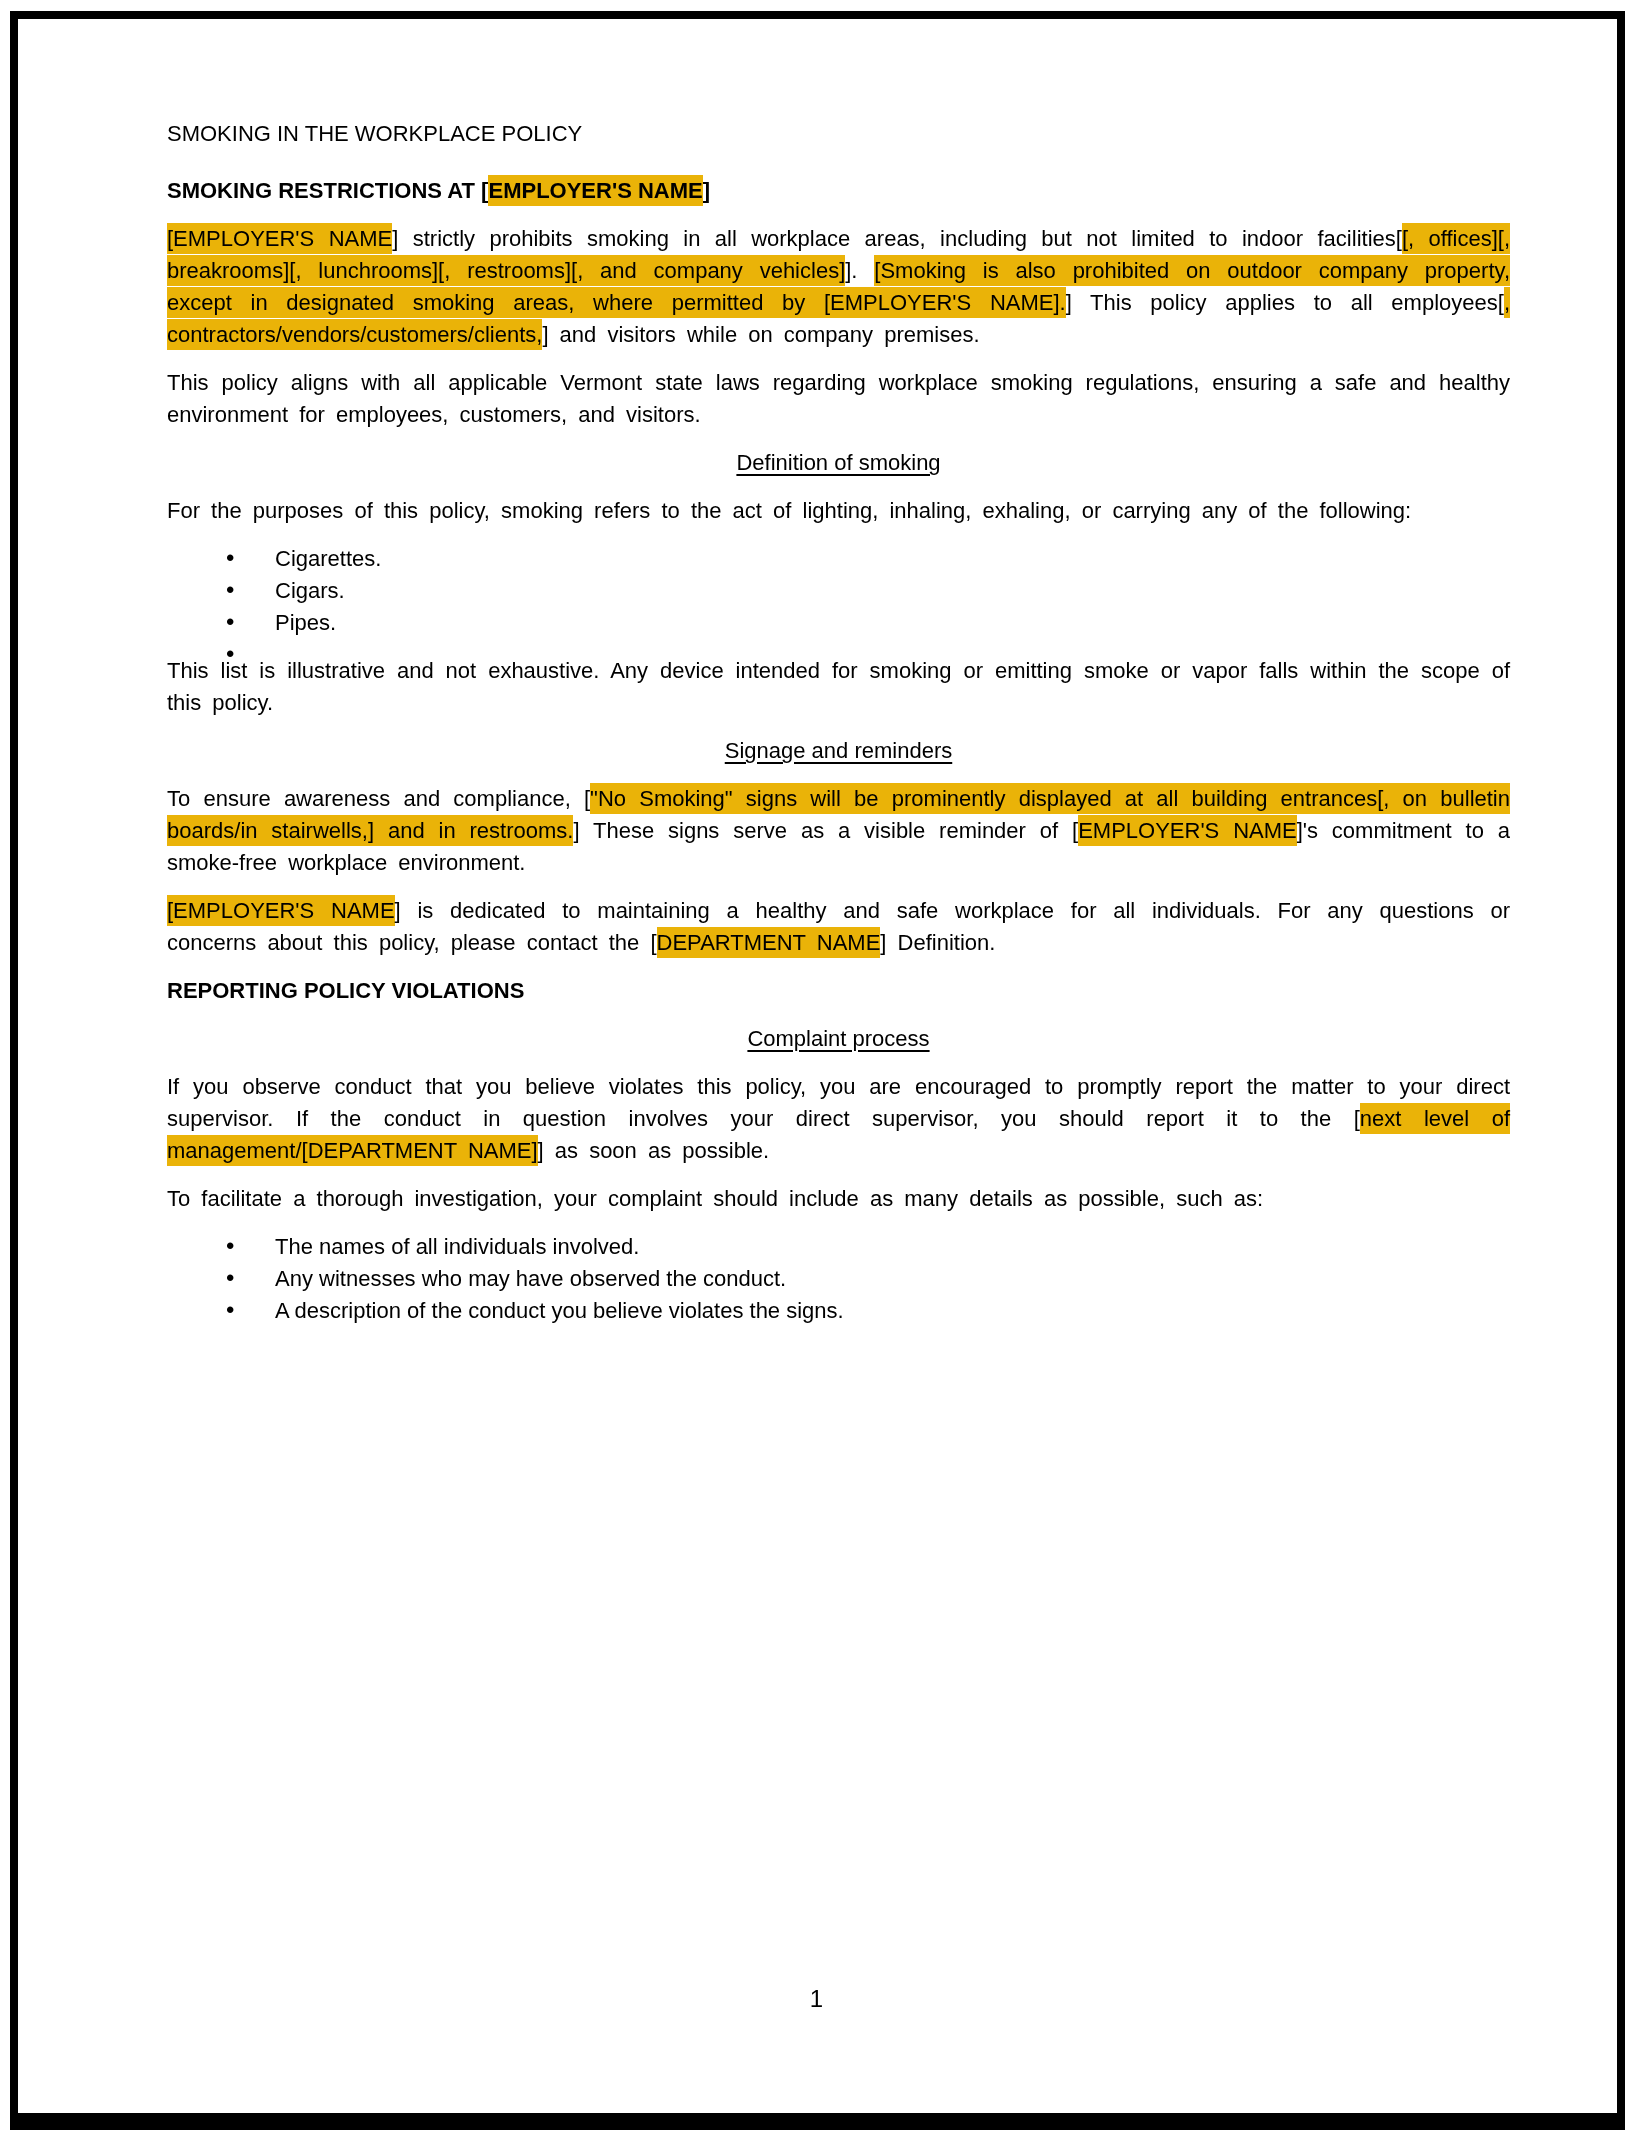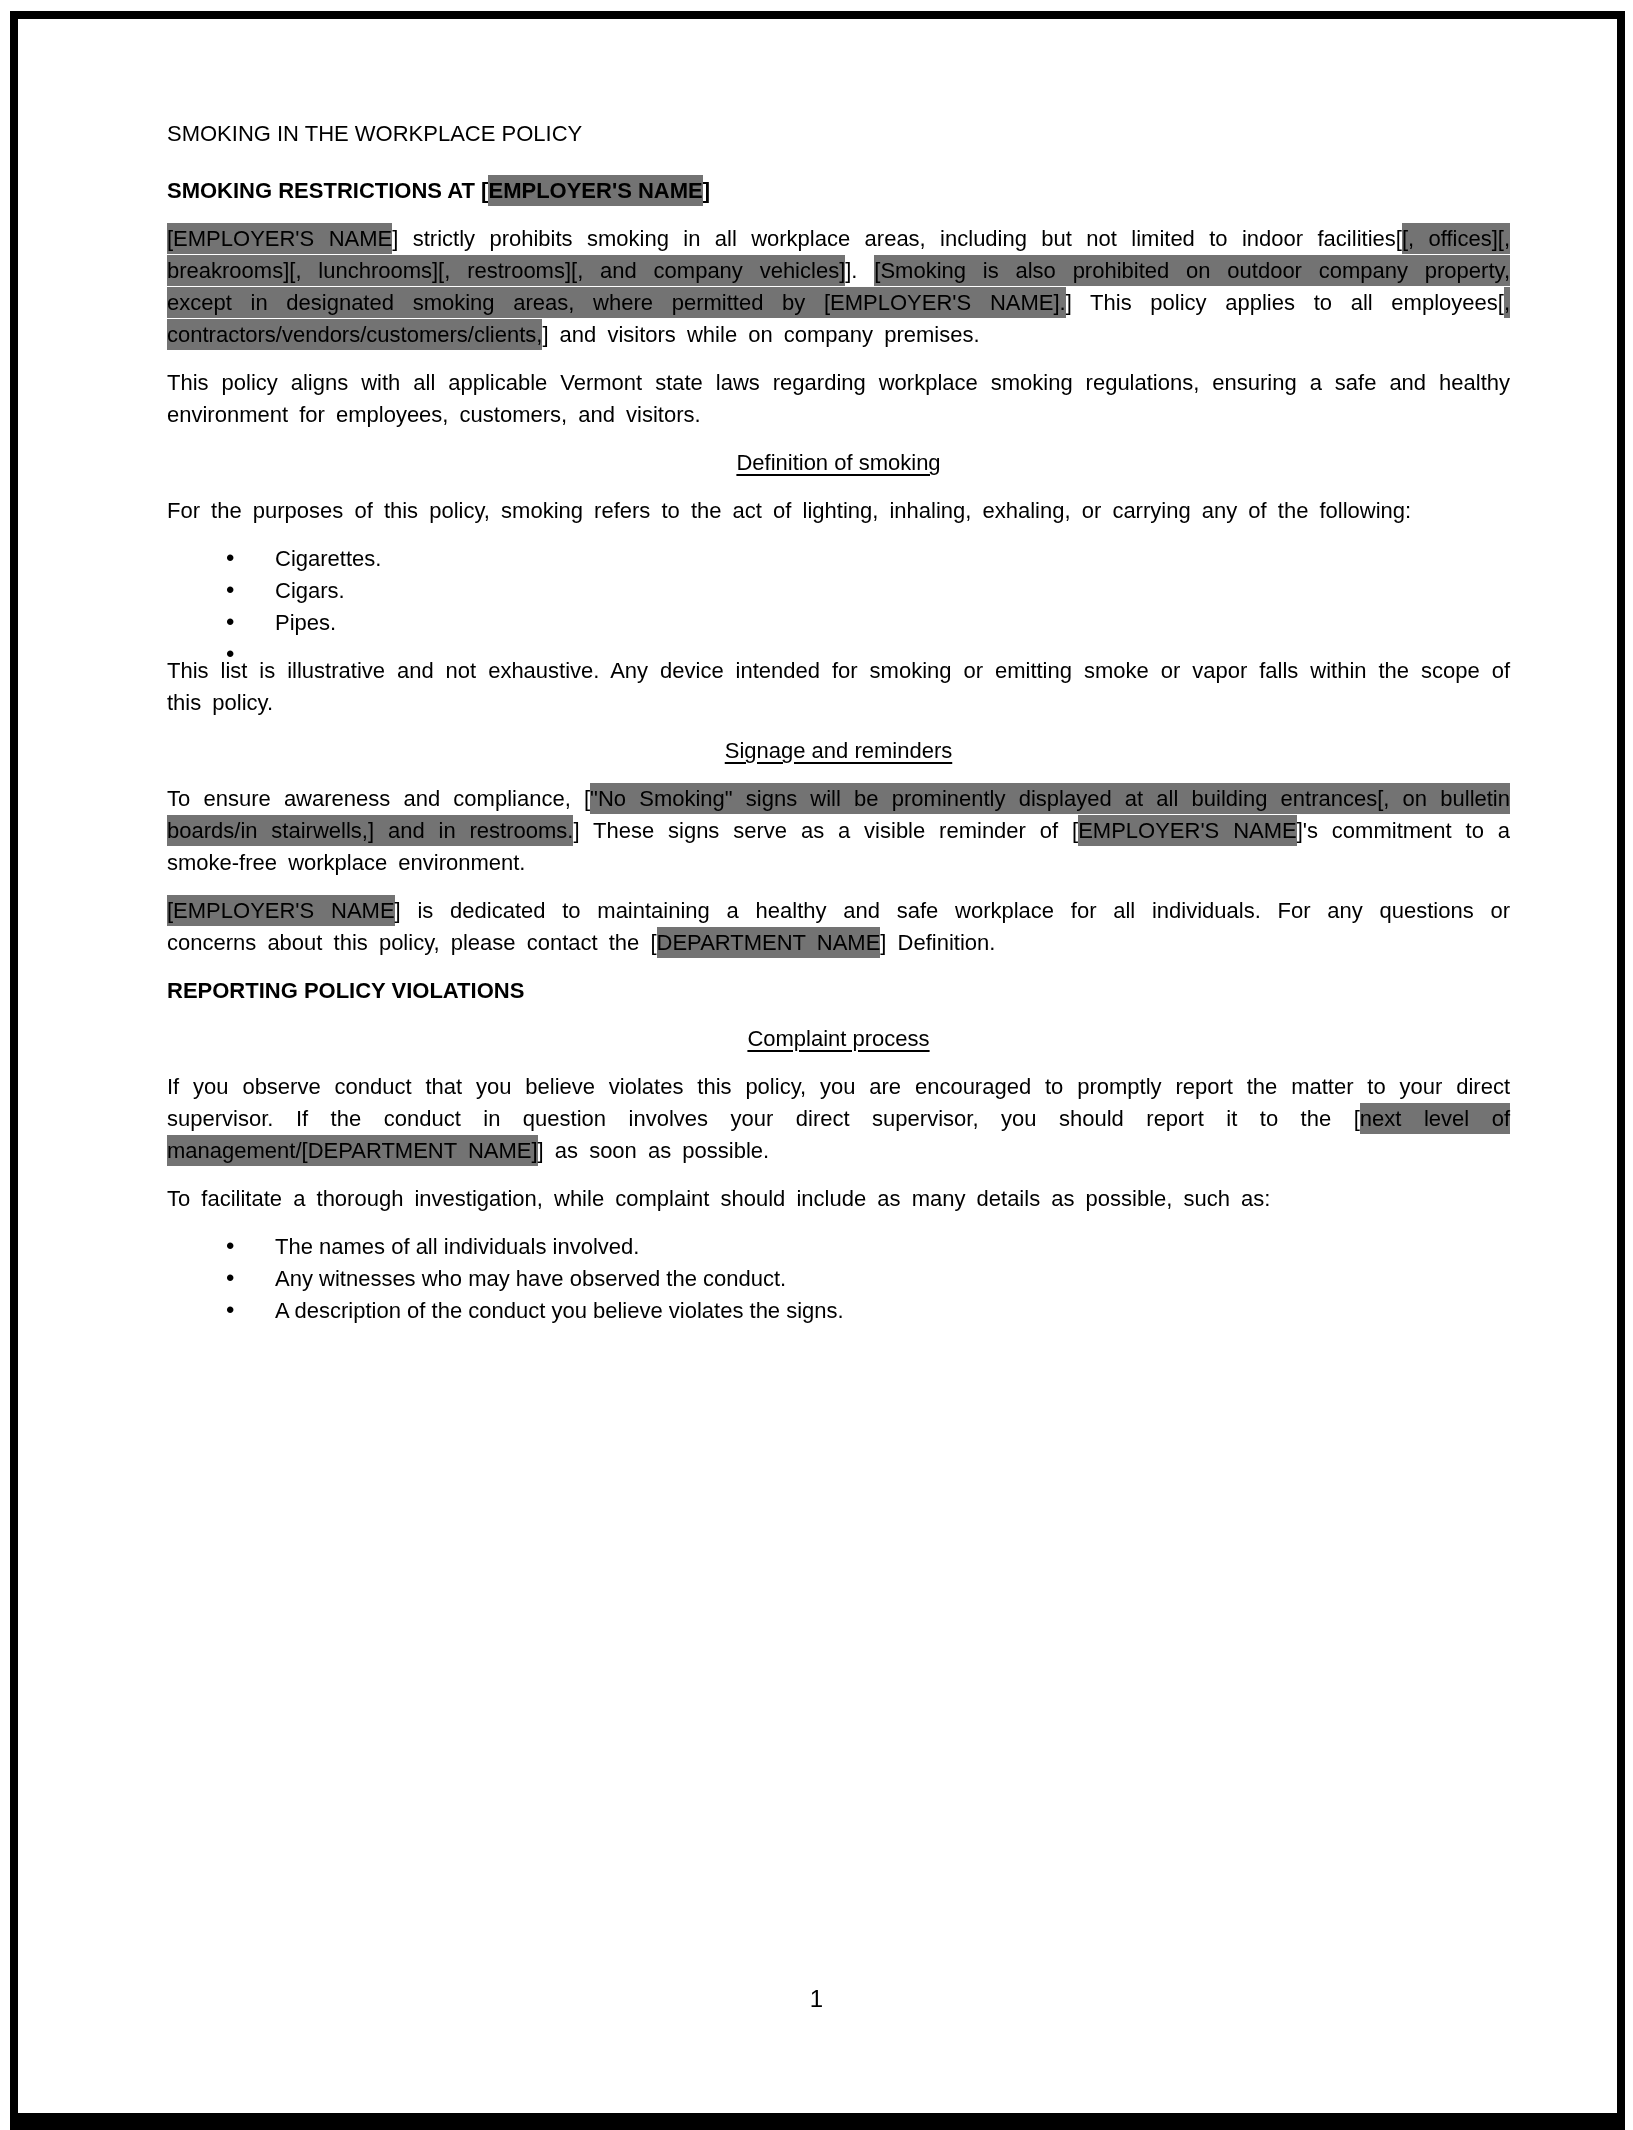--- a/index.html
+++ b/index.html
@@ -66,21 +66,21 @@
     padding-left: 108px;
     line-height: 32px;
   }
   ul.blist li .bullet {
     position: absolute;
     left: 59px;
     top: -1px;
     font-size: 24px;
   }
   .hl {
-    background: #737373;
+    background: #eab308;
     padding: 3px 0;
   }
   .footer {
     position: absolute;
     left: 0;
     top: 1985px;
     width: 1633px;
     text-align: center;
     font-size: 24px;
   }
@@ -118,21 +118,21 @@
   <p class="para"><span>To ensure awareness and compliance, [</span><span class="hl">"No Smoking" signs will be prominently displayed at all building entrances[, on bulletin boards/in stairwells,] and in restrooms.</span><span>] These signs serve as a visible reminder of [</span><span class="hl">EMPLOYER'S NAME</span><span>]'s commitment to a smoke-free workplace environment.</span></p>
 
   <p class="para"><span class="hl">[EMPLOYER'S NAME</span><span>] is dedicated to maintaining a healthy and safe workplace for all individuals. For any questions or concerns about this policy, please contact the [</span><span class="hl">DEPARTMENT NAME</span><span>] Definition.</span></p>
 
   <div class="h2"><span>REPORTING POLICY VIOLATIONS</span></div>
 
   <div class="h3u"><span>Complaint process</span></div>
 
   <p class="para"><span>If you observe conduct that you believe violates this policy, you are encouraged to promptly report the matter to your direct supervisor. If the conduct in question involves your direct supervisor, you should report it to the [</span><span class="hl">next level of management/[DEPARTMENT NAME]</span><span>] as soon as possible.</span></p>
 
-  <p class="para"><span>To facilitate a thorough investigation, while complaint should include as many details as possible, such as:</span></p>
+  <p class="para"><span>To facilitate a thorough investigation, your complaint should include as many details as possible, such as:</span></p>
 
   <ul class="blist">
     <li><span class="bullet">•</span><span><span>The names of all individuals involved.</span></span></li>
     <li><span class="bullet">•</span><span><span>Any witnesses who may have observed the conduct.</span></span></li>
     <li><span class="bullet">•</span><span><span>A description of the conduct you believe violates the signs.</span></span></li>
   </ul>
 
 </div>
 
 <div class="footer">1</div>

